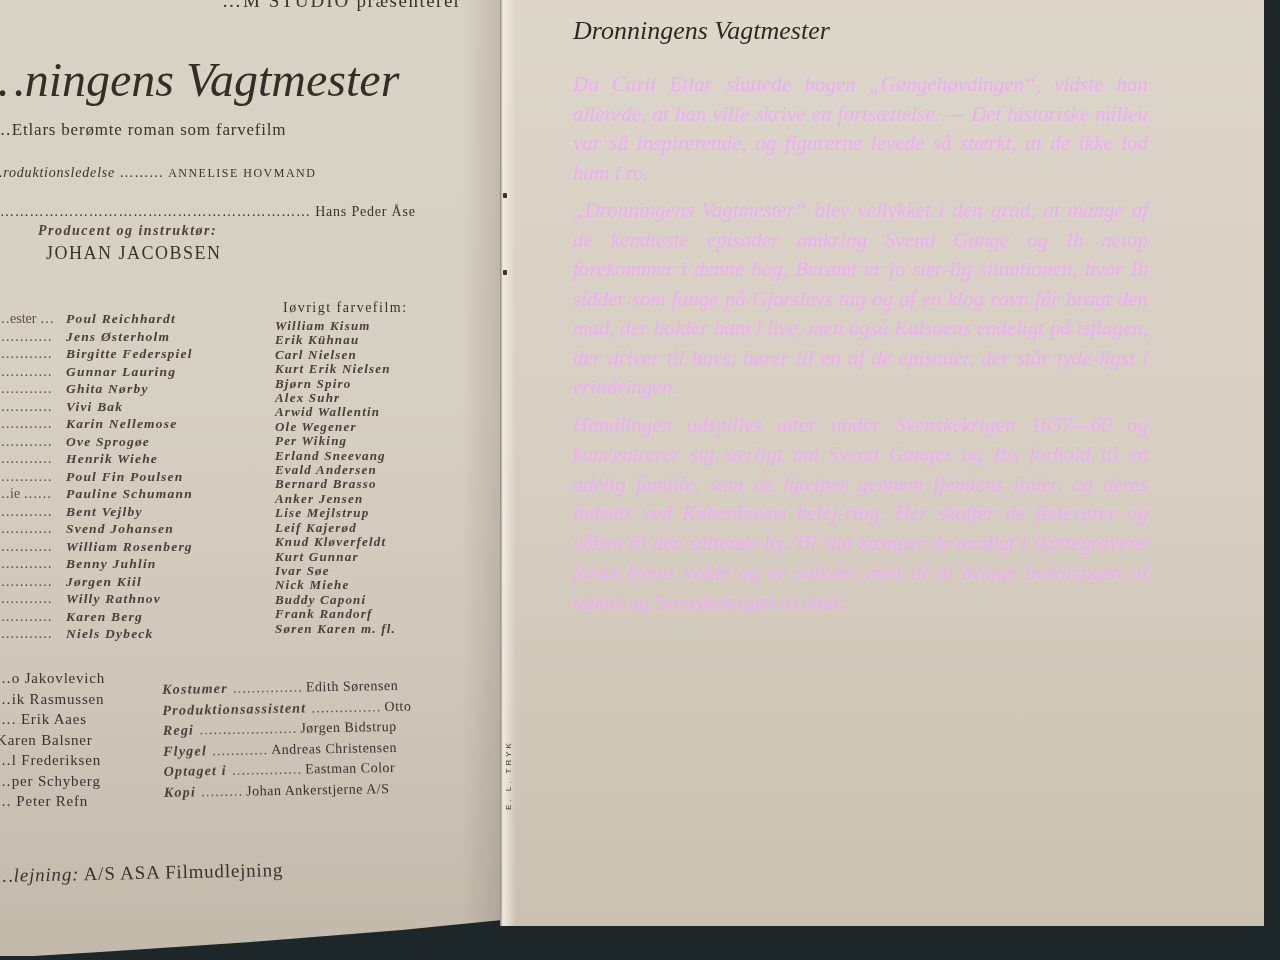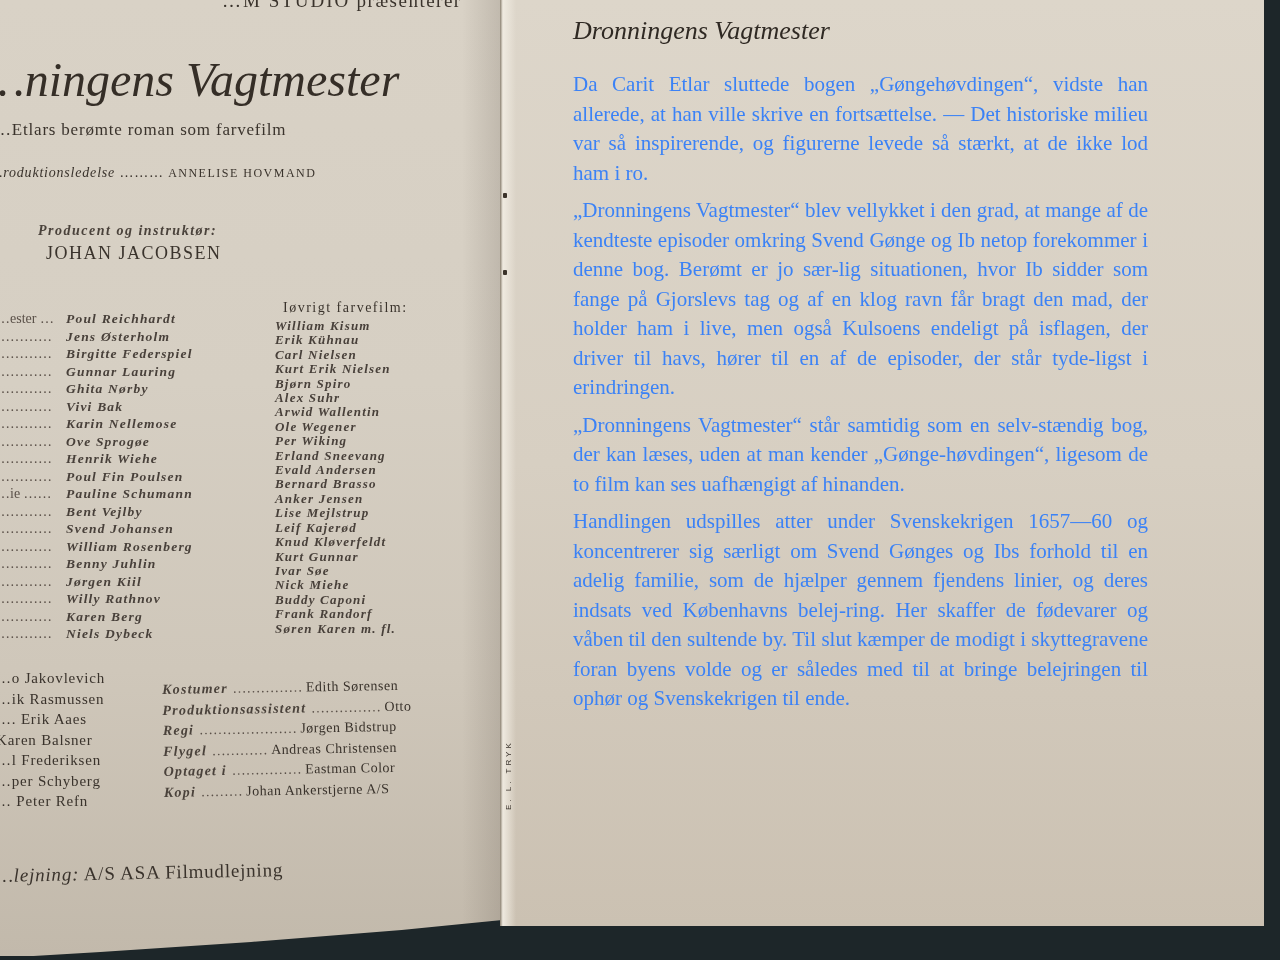--- a/index.html
+++ b/index.html
@@ -21,40 +21,44 @@
   .subtitle{left:-6px;top:120px;font-size:17px;letter-spacing:0.8px;}
   .credit{font-size:14px;letter-spacing:0.8px;}
   .caps-name{font-size:12px;letter-spacing:1.5px;}
   .cast-col{position:absolute;font-size:13.5px;font-style:italic;font-weight:bold;letter-spacing:1.2px;line-height:17.5px;color:#48403a;}
   .cast-row{white-space:nowrap;}
   .dots{font-style:normal;font-weight:normal;letter-spacing:0;color:#5a5048;}
   .crew{position:absolute;font-size:14px;letter-spacing:0.5px;line-height:20.5px;}
   .crew-row{white-space:nowrap;}
   .crew-label{font-style:italic;font-weight:bold;letter-spacing:1.2px;color:#4a423b;}
   .heading{left:573px;top:16px;font-size:26px;font-style:italic;color:#2f2923;}
-  .body-text{position:absolute;left:573px;width:575px;font-size:21px;line-height:29.5px;color:#3b82f6;text-align:justify;}
+  .body-text{position:absolute;left:573px;width:575px;font-size:21px;line-height:29.5px;color:#f0abfc;text-align:justify;font-style:italic;}
   .body-text p{margin:0 0 8px 0;}
   .printer{position:absolute;left:504px;top:810px;font-size:8px;font-family:"Liberation Sans",sans-serif;letter-spacing:3px;transform:rotate(-90deg);transform-origin:left top;color:#3a332c;}
   .dist{left:-4px;top:862px;font-size:19px;transform:rotate(-1.2deg);letter-spacing:0.8px;}
 </style>
 </head>
 <body>
 
 <div class="page-left">
   <div class="abs studio">
     <span class="caps">…M STUDIO</span>
     <span>præsenterer</span>
   </div>
   <div class="abs title">…ningens Vagtmester</div>
   <div class="abs subtitle">…Etlars berømte roman som farvefilm</div>
 
   <div class="abs credit" style="left:-10px;top:165px;">
     <span class="it">…roduktionsledelse</span>
     <span>………</span>
     <span class="caps-name">ANNELISE HOVMAND</span>
+  </div>
+  <div class="abs credit" style="left:0;top:204px;">
+    <span>………………………………………………………</span>
+    <span>Hans Peder Åse</span>
   </div>
   <div class="abs credit it" style="left:38px;top:223px;font-weight:bold;letter-spacing:1.5px;color:#4a423b;">Producent og instruktør:</div>
   <div class="abs caps-name" style="left:46px;top:243px;font-size:18px;">JOHAN JACOBSEN</div>
 
   <div class="cast-col" style="left:-4px;top:310px;" id="cast-list">
       <div class="cast-row"><span class="dots" style="display: inline-block; width: 70px; font-size: 14px;">…ester …</span><span>Poul Reichhardt</span></div>
       <div class="cast-row"><span class="dots" style="display: inline-block; width: 70px; font-size: 14px;">…………</span><span>Jens Østerholm</span></div>
       <div class="cast-row"><span class="dots" style="display: inline-block; width: 70px; font-size: 14px;">…………</span><span>Birgitte Federspiel</span></div>
       <div class="cast-row"><span class="dots" style="display: inline-block; width: 70px; font-size: 14px;">…………</span><span>Gunnar Lauring</span></div>
       <div class="cast-row"><span class="dots" style="display: inline-block; width: 70px; font-size: 14px;">…………</span><span>Ghita Nørby</span></div>
@@ -126,16 +130,15 @@
 
 <div class="page-right"></div>
 <div class="gutter"></div>
 <div class="stitch" style="top:193px;"></div>
 <div class="stitch" style="top:270px;"></div>
 
 <div class="abs heading">Dronningens Vagtmester</div>
 <div class="body-text" style="top:70px;">
   <p>Da Carit Etlar sluttede bogen „Gøngehøvdingen“, vidste han allerede, at han ville skrive en fortsættelse. — Det historiske milieu var så inspirerende, og figurerne levede så stærkt, at de ikke lod ham i ro.</p>
   <p>„Dronningens Vagtmester“ blev vellykket i den grad, at mange af de kendteste episoder omkring Svend Gønge og Ib netop forekommer i denne bog. Berømt er jo sær-lig situationen, hvor Ib sidder som fange på Gjorslevs tag og af en klog ravn får bragt den mad, der holder ham i live, men også Kulsoens endeligt på isflagen, der driver til havs, hører til en af de episoder, der står tyde-ligst i erindringen.</p>
-  <p>„Dronningens Vagtmester“ står samtidig som en selv-stændig bog, der kan læses, uden at man kender „Gønge-høvdingen“, ligesom de to film kan ses uafhængigt af hinanden.</p>
   <p>Handlingen udspilles atter under Svenskekrigen 1657—60 og koncentrerer sig særligt om Svend Gønges og Ibs forhold til en adelig familie, som de hjælper gennem fjendens linier, og deres indsats ved Københavns belej-ring. Her skaffer de fødevarer og våben til den sultende by. Til slut kæmper de modigt i skyttegravene foran byens volde og er således med til at bringe belejringen til ophør og Svenskekrigen til ende.</p>
 </div>
 <div class="printer">E. L. TRYK</div>
 
 </body></html>

